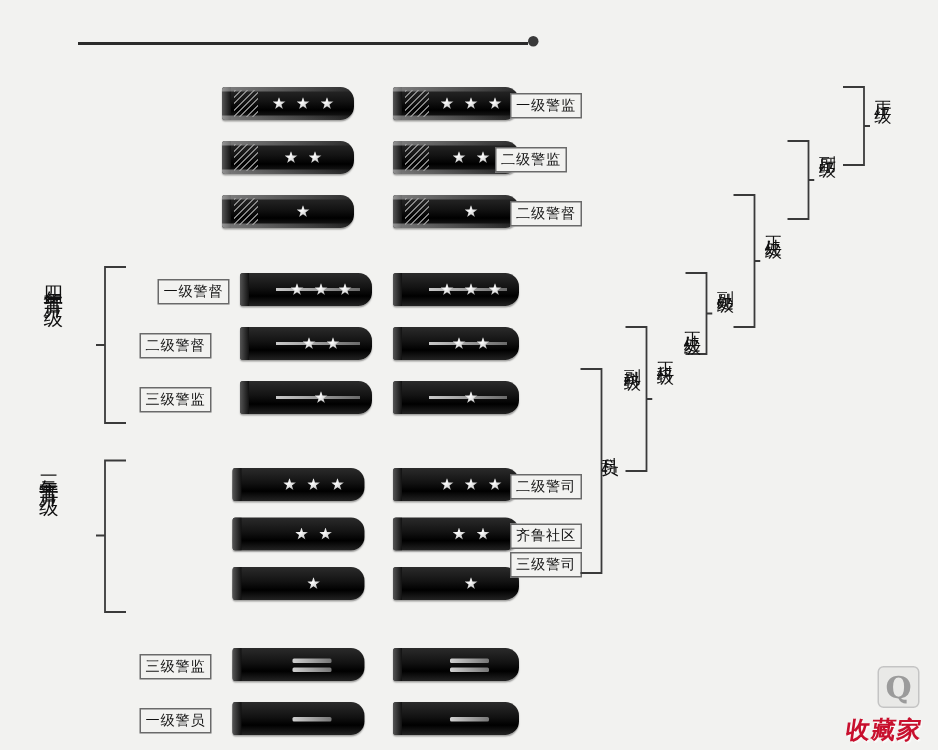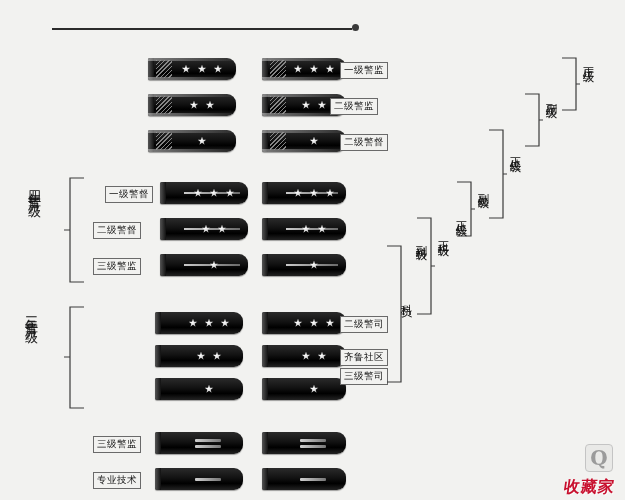--- a/index.html
+++ b/index.html
@@ -337,21 +337,21 @@
     <div class="bars">
       <span class="bar"></span>
     </div>
   </div>
   <div class="ep w2" style="left:262px;top:468px;">
     <div class="edge"></div>
     <div class="bars">
       <span class="bar"></span>
     </div>
   </div>
-  <div class="rank-label boxed" style="left:93px;top:472px;">专业技术</div>
+  <div class="rank-label boxed" style="left:93px;top:472px;">一级警员</div>
 
   <svg style="position:absolute;left:64px;top:176px;" width="22" height="108">
     <path d="M20 2 L6 2 L6 106 L20 106 M6 54 L0 54" stroke="#3a3a3a" stroke-width="1.2" fill="none"></path>
   </svg>
   <div class="vlabel big" style="left:28px;top:180px;height:100px;">四年晋升一级</div>
 
   <svg style="position:absolute;left:64px;top:305px;" width="22" height="105">
     <path d="M20 2 L6 2 L6 103 L20 103 M6 52 L0 52" stroke="#3a3a3a" stroke-width="1.2" fill="none"></path>
   </svg>
   <div class="vlabel big" style="left:25px;top:306px;height:102px;">三年晋升一级</div>

